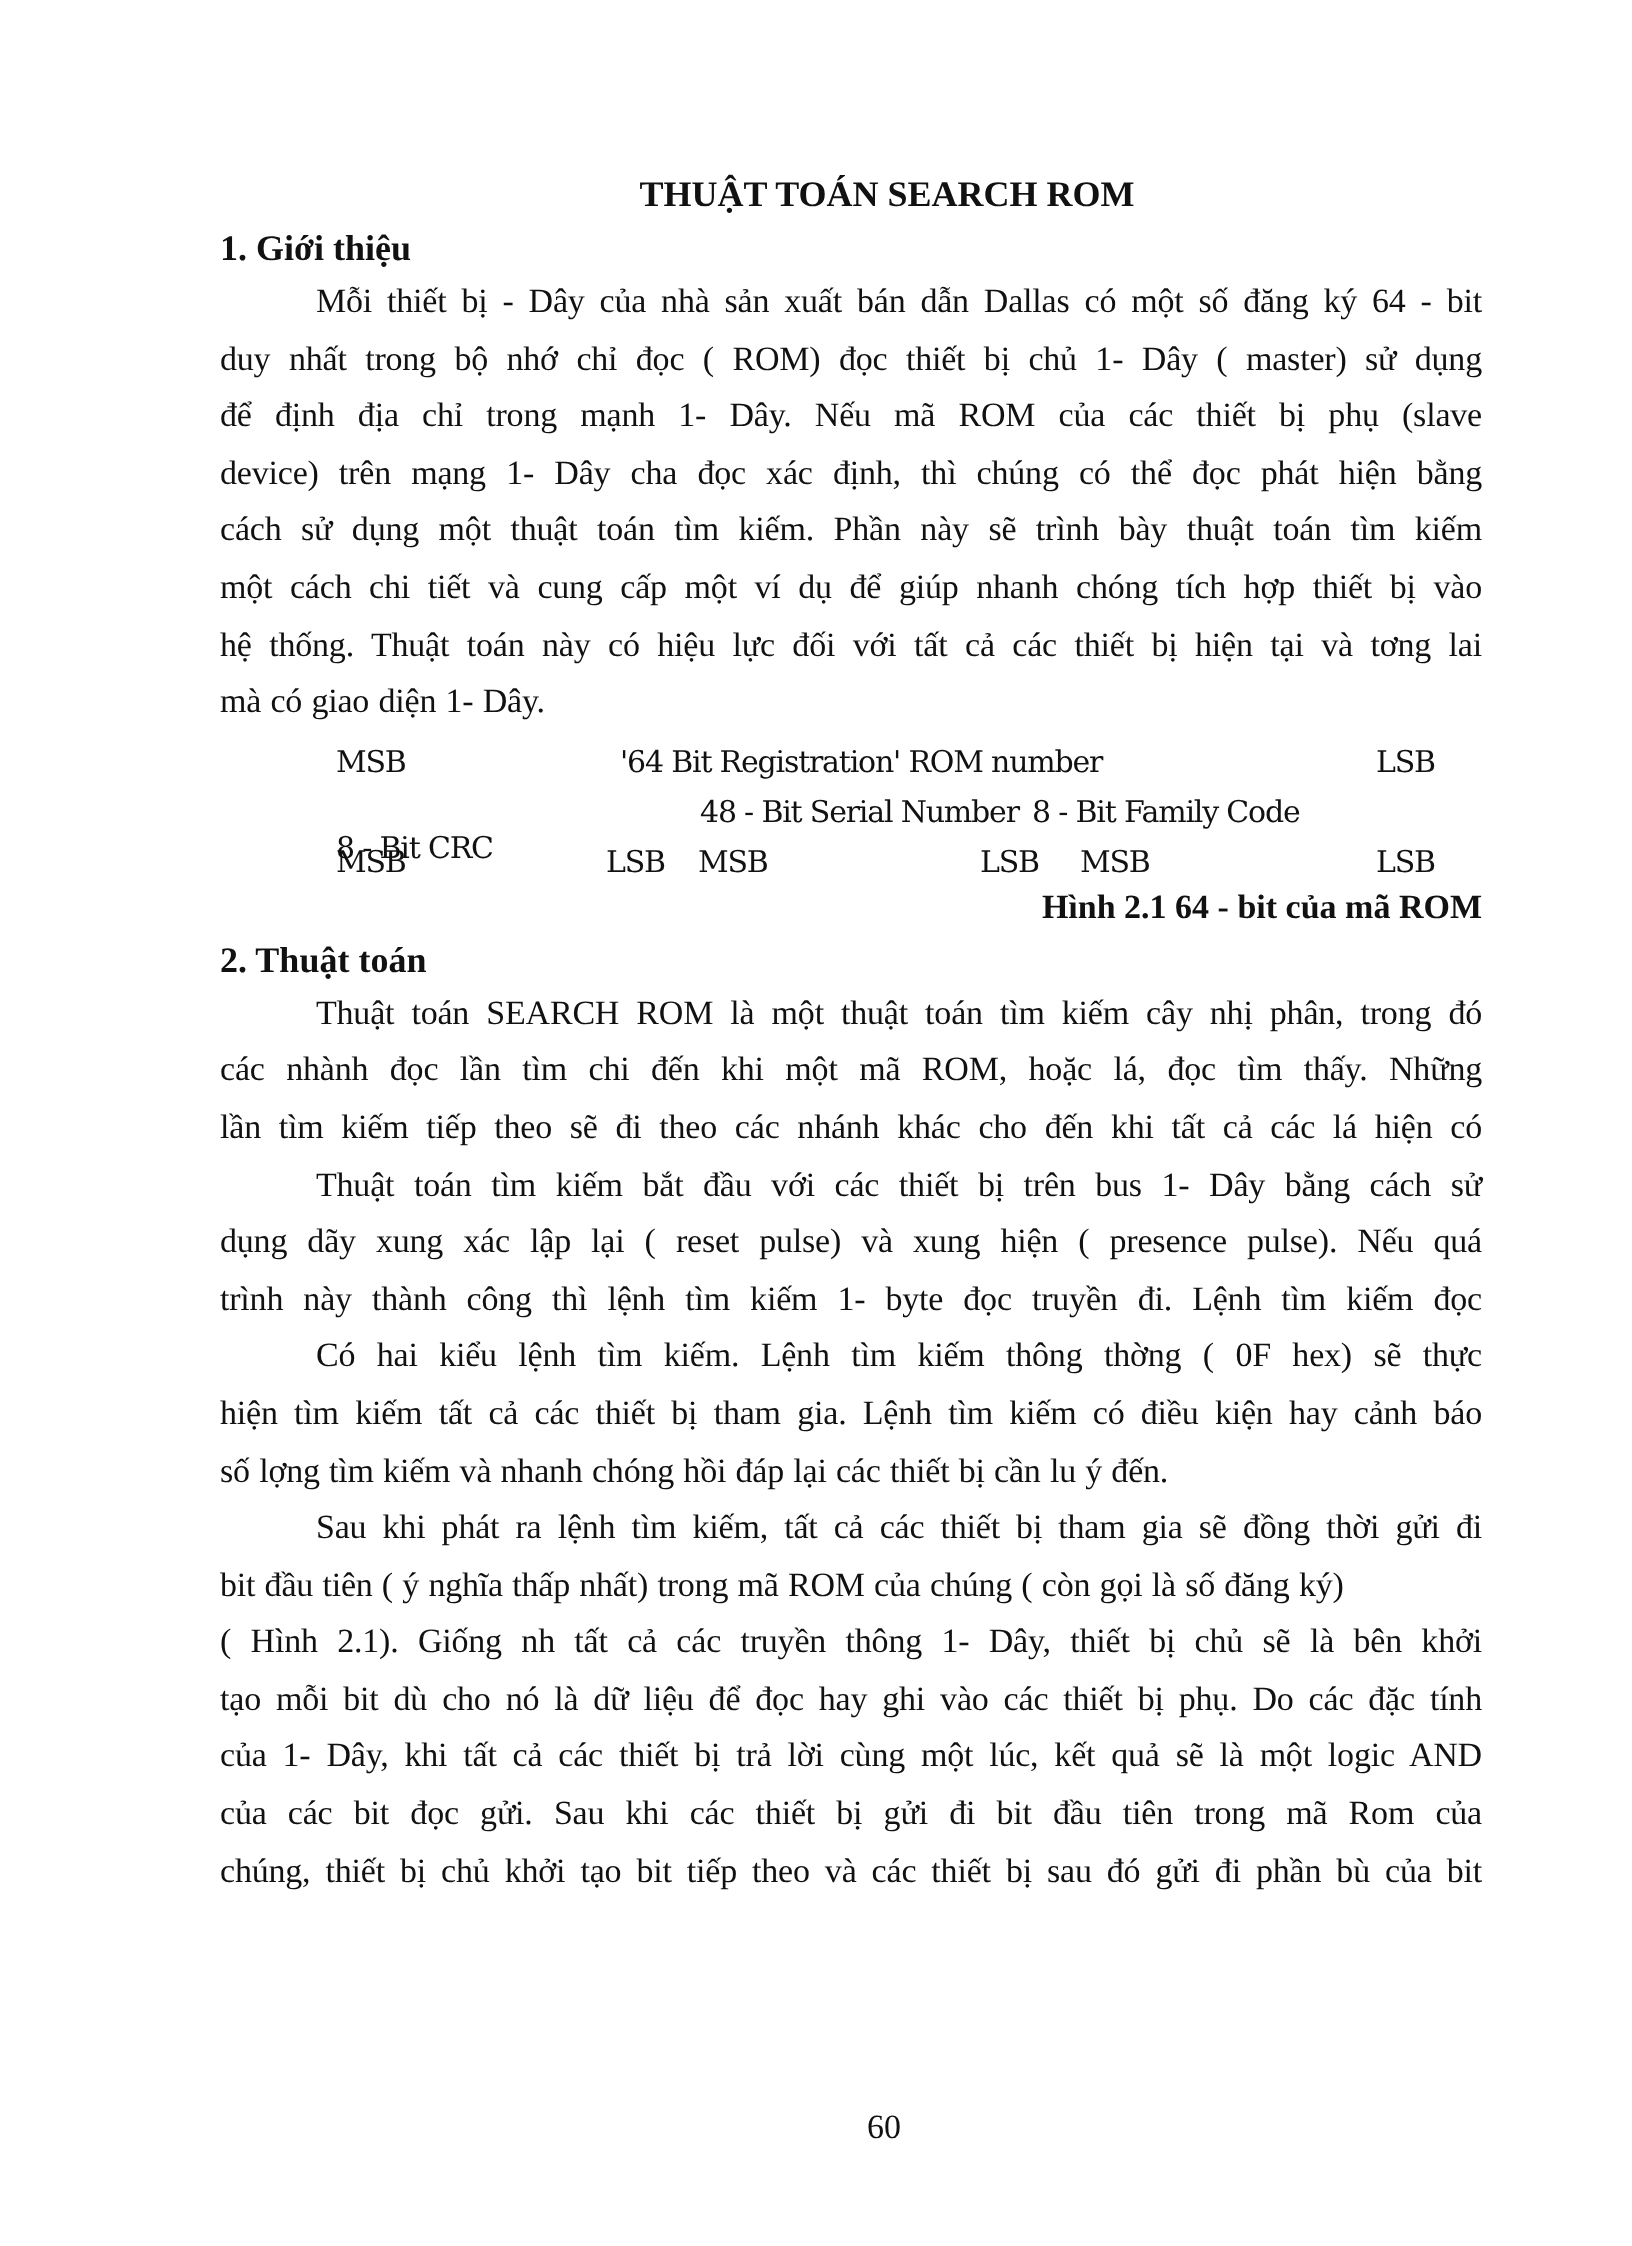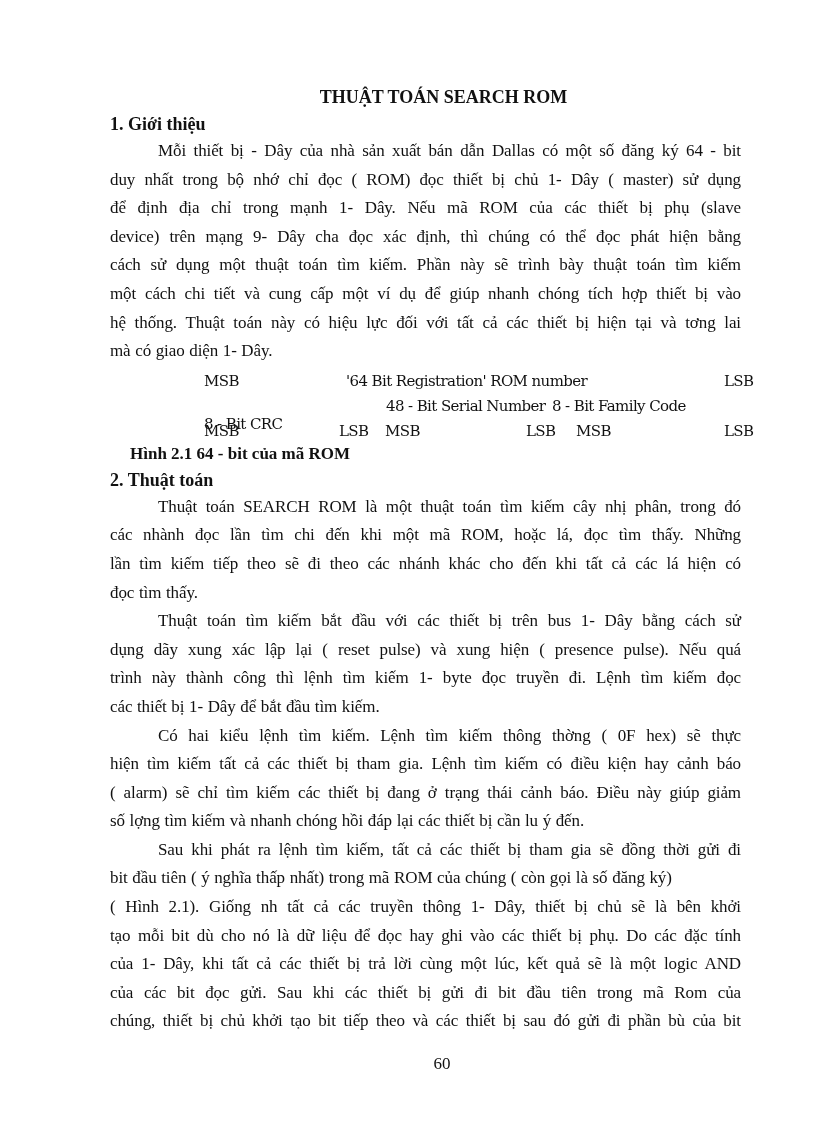--- a/index.html
+++ b/index.html
@@ -10,37 +10,37 @@
   .title.t1 { margin-left: 20px; }
   .title.t2 { margin-left: 36px; }
   .heading { font-weight: bold; font-size: 18px; line-height: 26px; margin-top: 1px; }
   .para { font-size: 17px; line-height: 28.6px; text-align: justify; text-align-last: left;
           margin: 0; letter-spacing: -0.1px; word-spacing: 0.5px; }
   .para .indent { display: inline-block; width: 48px; }
   .line { display: block; text-align: justify; text-align-last: justify; white-space: nowrap; }
   .line.last { text-align-last: left; }
   .fig { position: relative; height: 76px; font-size: 15px; font-family: "DejaVu Serif", serif;
          letter-spacing: -0.6px; }
-  .fig span { position: absolute; white-space: nowrap; margin-left: 36px; }
-  .caption { text-align: left; font-weight: bold; font-size: 17px; line-height: 24px; margin-left: 20px; }
+  .fig span { position: absolute; white-space: nowrap; }
+  .caption { text-align: right; font-weight: bold; font-size: 17px; line-height: 24px; margin-left: 20px; }
   .pagenum { position: absolute; top: 1054px; left: 0; width: 816px; text-align: center;
              font-size: 17px; margin-left: 34px; }
 </style>
 </head>
 <body>
 
 <div class="page">
   <div class="title t2">THUẬT TOÁN SEARCH ROM</div>
 
   <div class="heading">1. Giới thiệu</div>
   <div class="para">
     <span class="line"><span class="indent"></span><span>Mỗi thiết bị - Dây của nhà sản xuất bán dẫn Dallas có một số đăng ký 64 - bit</span></span>
     <span class="line">duy nhất trong bộ nhớ chỉ đọc ( ROM) đọc   thiết bị chủ 1- Dây ( master) sử dụng</span>
     <span class="line">để định địa chỉ trong mạnh 1- Dây. Nếu mã ROM của các thiết bị phụ (slave</span>
-    <span class="line">device) trên mạng 9- Dây cha   đọc   xác định, thì chúng có thể đọc   phát hiện bằng</span>
+    <span class="line">device) trên mạng 1- Dây cha   đọc   xác định, thì chúng có thể đọc   phát hiện bằng</span>
     <span class="line">cách sử dụng một thuật toán tìm kiếm. Phần này sẽ trình bày thuật toán tìm kiếm</span>
     <span class="line">một cách chi tiết và cung cấp một ví dụ để giúp nhanh chóng tích hợp thiết bị vào</span>
     <span class="line">hệ thống. Thuật toán này có hiệu lực đối với tất cả các thiết bị hiện tại và tơng   lai</span>
     <span class="line last">mà có giao diện 1- Dây.</span>
   </div>
 
   <div class="fig">
     <span style="left:58px; top:6px;">MSB</span>
     <span style="left:200px; top:6px;">'64 Bit Registration' ROM number</span>
     <span style="left:578px; top:6px;">LSB</span>
@@ -57,34 +57,31 @@
     <span style="left:578px; top:56px;">LSB</span>
   </div>
   <div class="caption">Hình 2.1 64 - bit của mã ROM</div>
 
   <div class="heading">2. Thuật toán</div>
 
   <div class="para">
     <span class="line"><span class="indent"></span><span>Thuật toán SEARCH ROM là một thuật toán tìm kiếm cây nhị phân, trong đó</span></span>
     <span class="line">các nhành đọc   lần tìm chi đến khi một mã ROM, hoặc lá, đọc   tìm thấy. Những</span>
     <span class="line">lần tìm kiếm tiếp theo sẽ đi theo các nhánh khác cho đến khi tất cả các  lá hiện có</span>
-    <span class="line last">đọc   tìm thấy.</span>
   </div>
 
   <div class="para">
     <span class="line"><span class="indent"></span><span>Thuật toán tìm kiếm bắt đầu với các thiết bị trên bus 1- Dây bằng cách sử</span></span>
     <span class="line">dụng dãy xung xác lập lại ( reset pulse) và xung hiện ( presence pulse). Nếu quá</span>
     <span class="line">trình này thành công thì lệnh tìm kiếm 1- byte đọc   truyền đi. Lệnh tìm kiếm đọc</span>
-    <span class="line last">các thiết bị 1- Dây để bắt đầu tìm kiếm.</span>
   </div>
 
   <div class="para">
     <span class="line"><span class="indent"></span><span>Có hai kiểu lệnh tìm kiếm. Lệnh tìm kiếm thông thờng   ( 0F hex) sẽ thực</span></span>
     <span class="line">hiện tìm kiếm tất cả các thiết bị tham gia. Lệnh tìm kiếm có điều kiện hay cảnh báo</span>
-    <span class="line">( alarm) sẽ chỉ tìm kiếm các thiết bị đang ở trạng thái cảnh báo. Điều này giúp giảm</span>
     <span class="line last">số lợng   tìm kiếm và nhanh chóng hồi đáp lại các thiết bị cần lu   ý đến.</span>
   </div>
 
   <div class="para">
     <span class="line"><span class="indent"></span><span>Sau khi phát ra lệnh tìm kiếm, tất cả các thiết bị tham gia sẽ đồng thời gửi đi</span></span>
     <span class="line last">bit đầu tiên ( ý nghĩa thấp nhất) trong mã ROM của chúng ( còn gọi là số đăng ký)</span>
     <span class="line">( Hình 2.1). Giống nh   tất cả các truyền thông 1- Dây, thiết bị chủ sẽ là bên khởi</span>
     <span class="line">tạo mỗi bit dù cho nó là dữ liệu để đọc hay ghi vào các thiết bị phụ. Do các đặc tính</span>
     <span class="line">của 1- Dây, khi tất cả các thiết bị trả lời cùng một lúc, kết quả sẽ là một logic AND</span>
     <span class="line">của các bit đọc   gửi. Sau khi các thiết bị gửi đi bit đầu tiên trong mã Rom của</span>

